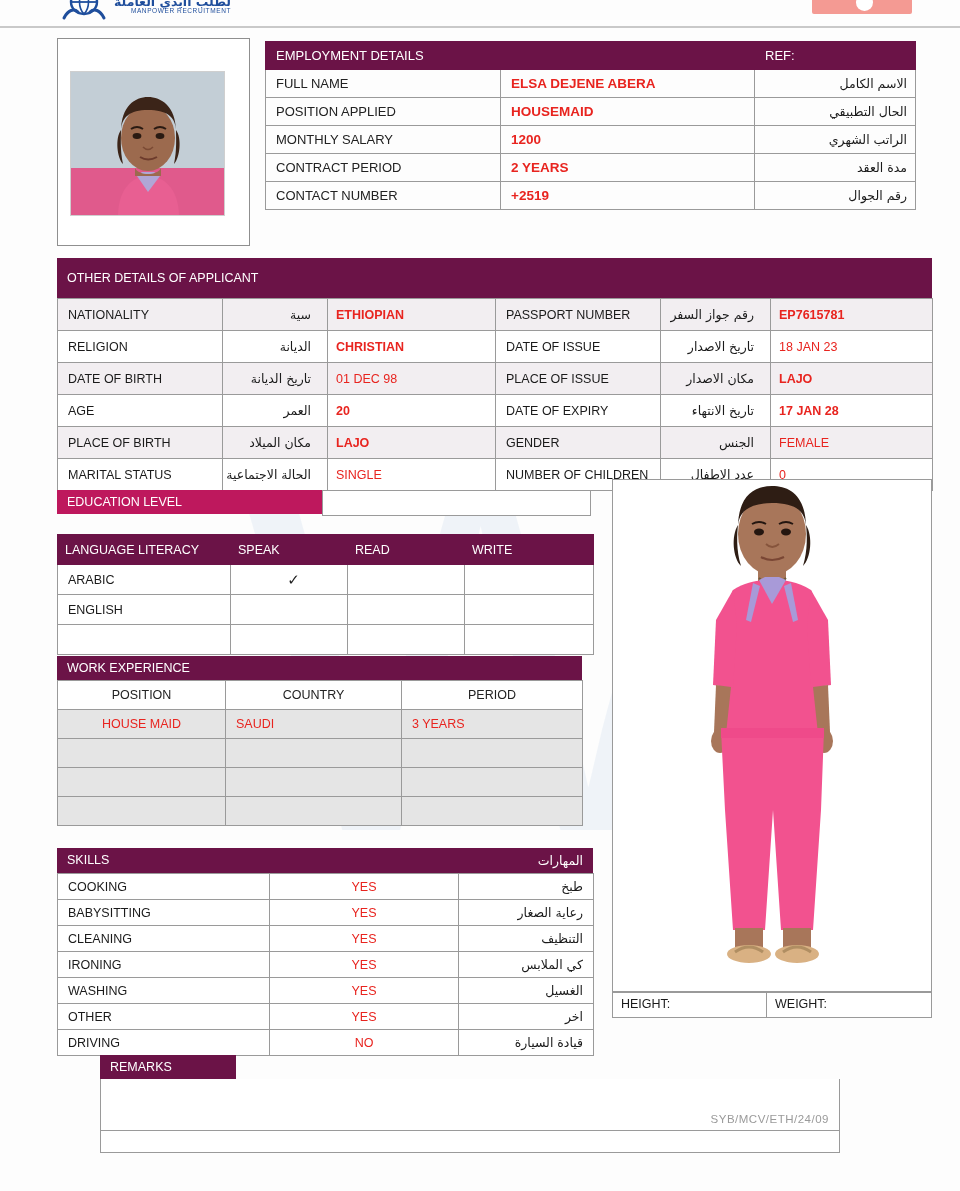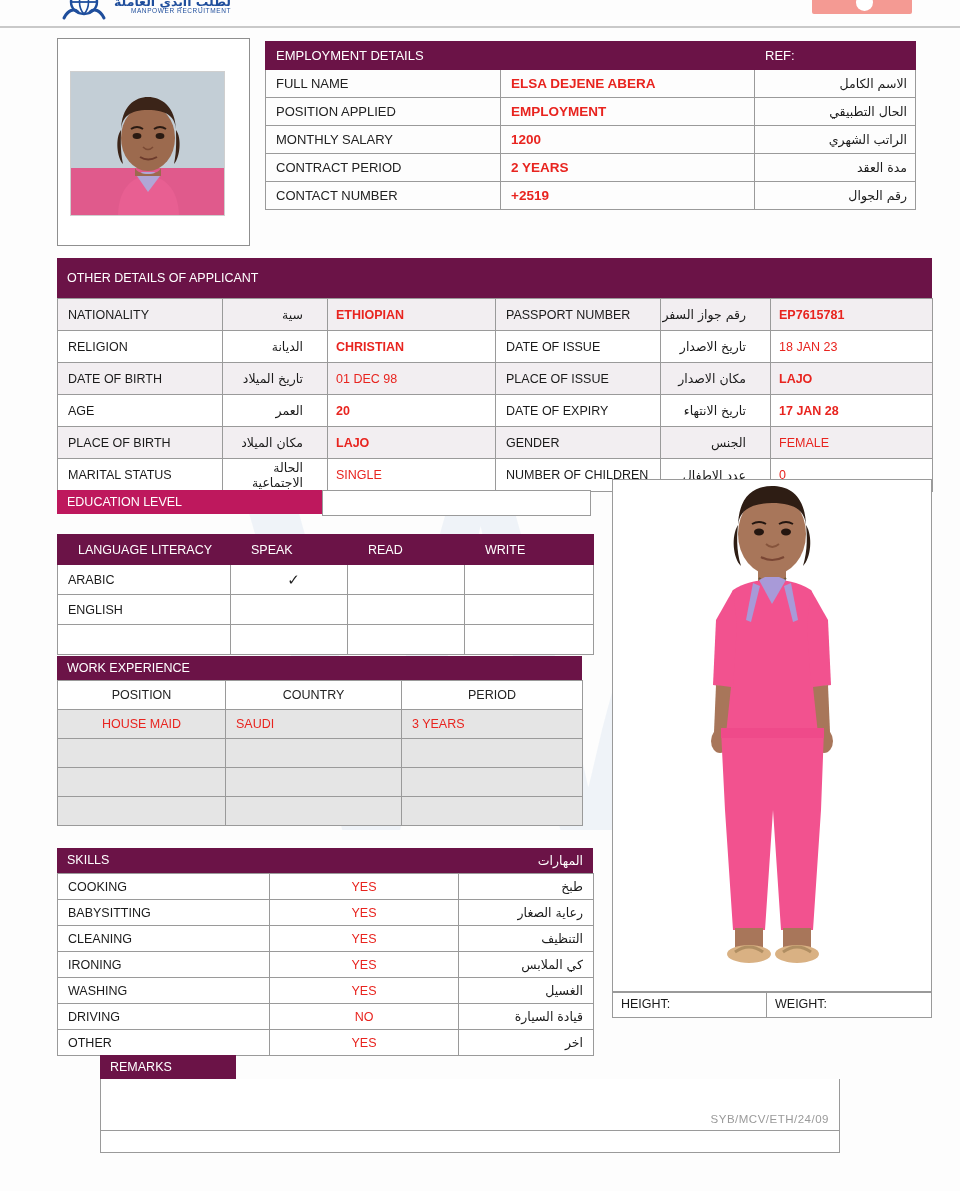--- a/index.html
+++ b/index.html
@@ -154,21 +154,21 @@
     flex: 1;
     background: #6b1347;
   }
   .other table {
     width: 100%;
     border-collapse: collapse;
     table-layout: fixed;
   }
   .other td { border: 1px solid #9a9a9a; height: 32px; font-size: 12.5px; }
   .other .lbl { padding-left: 10px; width: 165px; }
-  .other .arb { text-align: right; padding-right: 24px; width: 105px; }
+  .other .arb { text-align: right; padding-right: 16px; width: 105px; }
   .other .vl { padding-left: 8px; }
   .other tr:nth-child(odd) td { background: #f2eef1; }
   .other tr:nth-child(even) td { background: #ffffff; }
 
   
   .edu {
     position: absolute;
     left: 57px; top: 490px;
     width: 536px;
   }
@@ -193,21 +193,21 @@
   
   .lang {
     position: absolute;
     left: 57px; top: 534px;
     width: 536px;
   }
   .lang table { width: 100%; border-collapse: collapse; table-layout: fixed; }
   .lang td, .lang th { border: 1px solid #9a9a9a; height: 30px; font-size: 12.5px; }
   .lang th {
     background: #6b1347; color: #fff; font-weight: normal;
-    text-align: left; padding-left: 20px; border-color: #6b1347;
+    text-align: left; padding-left: 7px; border-color: #6b1347;
   }
   .lang td { padding-left: 10px; background: #fff; }
   .lang .tick { text-align: center; font-size: 15px; color: #222; }
 
   
   .work {
     position: absolute;
     left: 57px; top: 656px;
     width: 525px;
   }
@@ -376,21 +376,21 @@
           <td class="hdr-cell" colspan="2">EMPLOYMENT DETAILS</td>
           <td class="hdr-cell">REF:</td>
         </tr>
         <tr>
           <td class="label">FULL NAME</td>
           <td class="value val-red">ELSA DEJENE ABERA</td>
           <td class="arabic ar">الاسم الكامل</td>
         </tr>
         <tr>
           <td class="label">POSITION APPLIED</td>
-          <td class="value val-red">EMPLOYMENT</td>
+          <td class="value val-red">HOUSEMAID</td>
           <td class="arabic ar">الحال التطبيقي</td>
         </tr>
         <tr>
           <td class="label">MONTHLY SALARY</td>
           <td class="value val-red">1200</td>
           <td class="arabic ar">الراتب الشهري</td>
         </tr>
         <tr>
           <td class="label">CONTRACT PERIOD</td>
           <td class="value val-red">2 YEARS</td>
@@ -431,21 +431,21 @@
         <tr>
           <td class="lbl">RELIGION</td>
           <td class="arb ar">الديانة</td>
           <td class="vl val-red">CHRISTIAN</td>
           <td class="lbl">DATE OF ISSUE</td>
           <td class="arb ar">تاريخ الاصدار</td>
           <td class="vl val-red-n">18 JAN 23</td>
         </tr>
         <tr>
           <td class="lbl">DATE OF BIRTH</td>
-          <td class="arb ar">تاريخ الميلاد</td>
+          <td class="arb ar">تاريخ الديانة</td>
           <td class="vl val-red-n">01 DEC 98</td>
           <td class="lbl">PLACE OF ISSUE</td>
           <td class="arb ar">مكان الاصدار</td>
           <td class="vl val-red">LAJO</td>
         </tr>
         <tr>
           <td class="lbl">AGE</td>
           <td class="arb ar">العمر</td>
           <td class="vl val-red">20</td>
           <td class="lbl">DATE OF EXPIRY</td>
@@ -585,28 +585,28 @@
           <td class="lbl">IRONING</td>
           <td class="yes">YES</td>
           <td class="arb">كي الملابس</td>
         </tr>
         <tr>
           <td class="lbl">WASHING</td>
           <td class="yes">YES</td>
           <td class="arb">الغسيل</td>
         </tr>
         <tr>
+          <td class="lbl">OTHER</td>
+          <td class="yes">YES</td>
+          <td class="arb">اخر</td>
+        </tr>
+        <tr>
           <td class="lbl">DRIVING</td>
           <td class="yes">NO</td>
           <td class="arb">قيادة السيارة</td>
-        </tr>
-        <tr>
-          <td class="lbl">OTHER</td>
-          <td class="yes">YES</td>
-          <td class="arb">اخر</td>
         </tr>
       </tbody>
         </table>
     </div>
 
     <div class="fullphoto">
       <svg width="318" height="511" viewBox="0 0 318 511" xmlns="http://www.w3.org/2000/svg">
         <rect width="318" height="511" fill="#ffffff"></rect>
 
         <ellipse cx="159" cy="54" rx="34" ry="41" fill="#a8765a"></ellipse>

